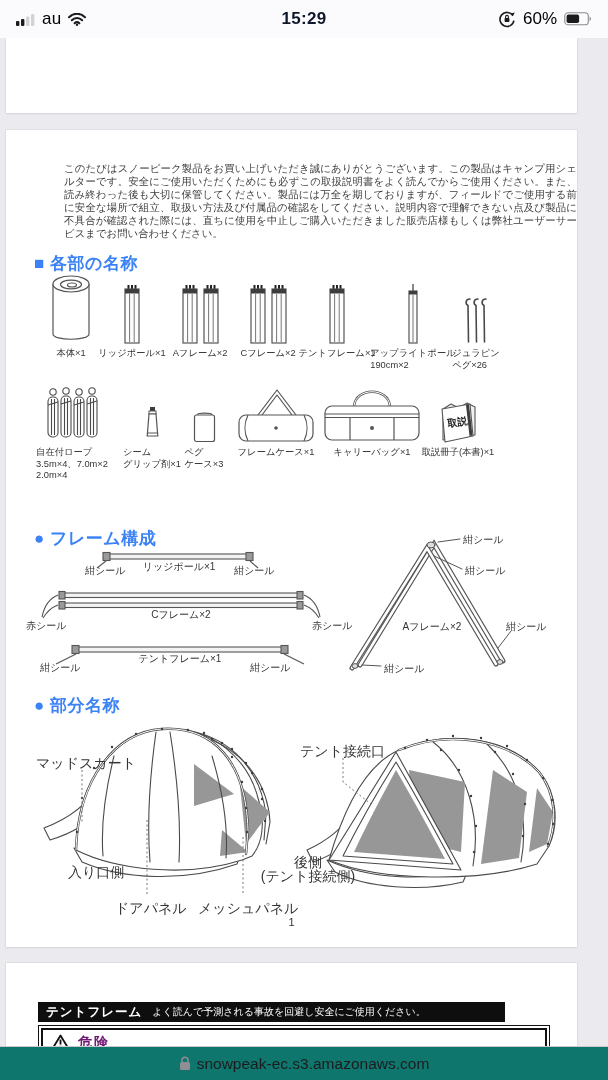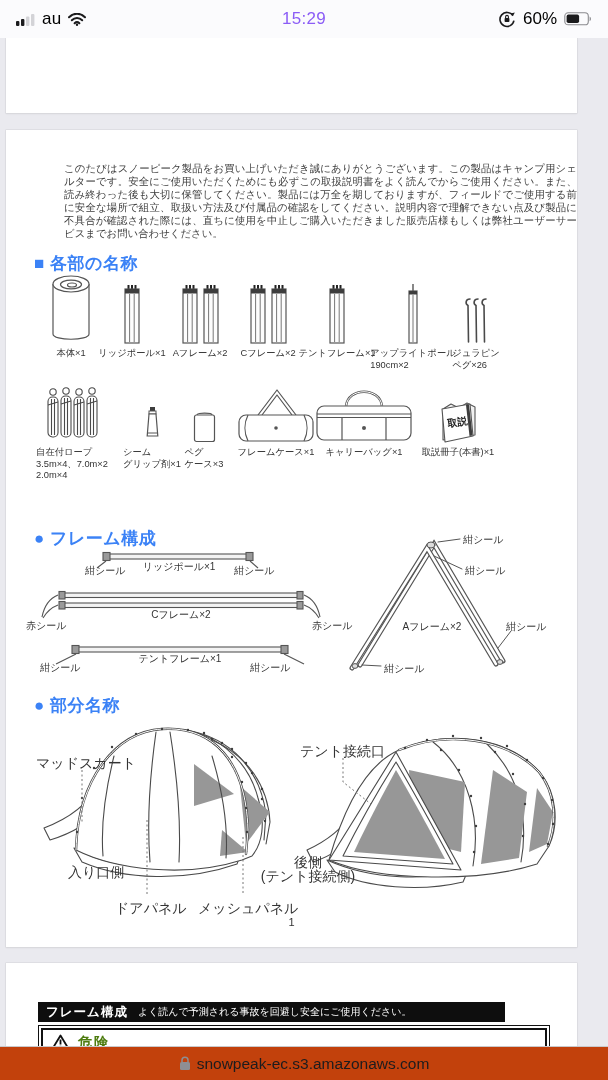--- a/index.html
+++ b/index.html
@@ -7,21 +7,21 @@
     position:relative;width:608px;height:1080px;margin:0 auto;
     background:#eaeaef;overflow:hidden;
     font-family:"Liberation Sans","DejaVu Sans",sans-serif;
     -webkit-font-smoothing:antialiased;
   }
   
   .status-bar{position:absolute;top:0;left:0;right:0;height:38px;background:#fbfbfd;
     display:flex;align-items:center;justify-content:space-between;padding:0 16px;box-sizing:border-box;z-index:40;}
   .sb-left,.sb-right{display:flex;align-items:center;gap:7px;}
   .sb-carrier{font-size:17px;color:#000;letter-spacing:.2px;}
-  .sb-time{position:absolute;left:50%;transform:translateX(-50%);font-size:17px;font-weight:400;color:#8b5cf6;letter-spacing:.3px;}
+  .sb-time{position:absolute;left:50%;transform:translateX(-50%);font-size:17px;font-weight:700;color:#0f172a;letter-spacing:.3px;}
   .sb-batt-pct{font-size:17px;color:#000;}
   
   .pdf-page{position:absolute;left:6px;width:571px;background:#fff;
     box-shadow:0 0 0 .5px #d3d3d8,0 1px 2px rgba(0,0,0,.07);}
   .page-prev{top:38px;height:75px;}
   .page1{top:130px;height:817px;overflow:hidden;}
   .page2{top:963px;height:84px;overflow:hidden;}
   .para{position:absolute;left:28px;width:513px;font-size:10.4px;line-height:13px;text-align:justify;color:#3c3c3c;margin-left:30px;}
   .para2{line-height:15.5px;}
   .sec-title{position:absolute;left:28px;font-size:17px;font-weight:700;color:#3b82f6;letter-spacing:.5px;}
@@ -41,24 +41,24 @@
   .tent-zone svg{position:absolute;top:0;}
   .tl{position:absolute;font-size:14px;color:#333;white-space:nowrap;}
   .pageno{position:absolute;left:0;width:100%;text-align:center;top:786px;font-size:11px;color:#333;}
   
   .banner{position:absolute;left:32px;top:39px;width:467px;height:20px;background:#0e0e0e;color:#fff;
     display:flex;align-items:center;padding:0 8px;box-sizing:border-box;gap:10px;}
   .banner b{font-size:12.5px;letter-spacing:1px;}
   .banner span{font-size:10px;}
   .danger-box{position:absolute;left:32px;top:62px;width:512px;height:70px;border:1.5px solid #111;padding:2px;box-sizing:border-box;}
   .danger-inner{width:100%;height:100%;border:2.5px solid #111;box-sizing:border-box;display:flex;align-items:flex-start;padding:4px 8px;gap:8px;}
-  .danger-word{font-size:14px;font-weight:700;color:#4d7c0f;letter-spacing:2px;}
+  .danger-word{font-size:14px;font-weight:700;color:#701a75;letter-spacing:2px;}
   .danger-desc{font-size:10.5px;color:#222;padding-top:3px;}
   
-  .url-bar{position:absolute;left:0;right:0;bottom:0;height:33px;background:#c2410c;border-top:1px solid #c9c9cc;
+  .url-bar{position:absolute;left:0;right:0;bottom:0;height:33px;background:#0f766e;border-top:1px solid #c9c9cc;
     display:flex;align-items:center;justify-content:center;gap:6px;z-index:50;}
   .url-text{font-size:15.5px;color:#1c1c1e;}
 </style>
 </head>
 <body>
 
 <div class="phone">
 
   <div class="status-bar">
     <div class="sb-left">
@@ -292,21 +292,21 @@
           <rect x="2" y="28" width="74" height="26" rx="7" fill="#fff"></rect>
           <path d="M11,28 C7,36 7,46 11,54"></path>
           <path d="M67,28 C71,36 71,46 67,54"></path>
         </g>
         <circle cx="39" cy="41" r="1.8" fill="#555"></circle>
       </svg>
         </div>
       <div>フレームケース×1</div>
     </div>
 
-    <div class="p-item row2" style="left:298px;top:253px;width:120px;">
+    <div class="p-item row2" style="left:306px;top:253px;width:120px;">
       <div class="ic">
           <svg width="98" height="54" viewBox="0 0 98 54">
         <g stroke="#555" fill="none" stroke-width="1.2" stroke-linejoin="round">
           <path d="M31,17 C33,-2 65,-2 67,17" stroke-width="2.4"></path>
           <path d="M31,17 C33,-2 65,-2 67,17" stroke="#fff" stroke-width="1"></path>
           <rect x="2" y="17" width="94" height="34" rx="7" fill="#fff"></rect>
           <path d="M2,25 L96,25 M2,28.5 L96,28.5"></path>
           <path d="M27,29 L27,51 M71,29 L71,51"></path>
         </g>
         <circle cx="49" cy="39" r="2" fill="#555"></circle>
@@ -488,21 +488,21 @@
       <span class="tl" style="left:294px;top:31px;">テント接続口</span>
       <span class="tl" style="left:252px;top:142px;width:100px;text-align:center;">後側</span>
       <span class="tl" style="left:252px;top:156px;width:100px;text-align:center;">(テント接続側)</span>
     </div>
 
     <div class="pageno">1</div>
   </div>
 
   <div class="pdf-page page2">
     <div class="banner">
-      <b>フレーム構成</b>
+      <b>テントフレーム</b>
       <span>よく読んで予測される事故を回避し安全にご使用ください。</span>
     </div>
     <div class="danger-box">
       <div class="danger-inner">
         <svg width="19" height="17" viewBox="0 0 19 17">
           <path d="M9.5,1.5 L18,15.5 H1 Z" fill="none" stroke="#111" stroke-width="1.8" stroke-linejoin="round"></path>
           <rect x="8.6" y="5.5" width="1.8" height="5" fill="#111"></rect>
           <rect x="8.6" y="11.8" width="1.8" height="1.8" fill="#111"></rect>
         </svg>
         <span class="danger-word">危険</span>

